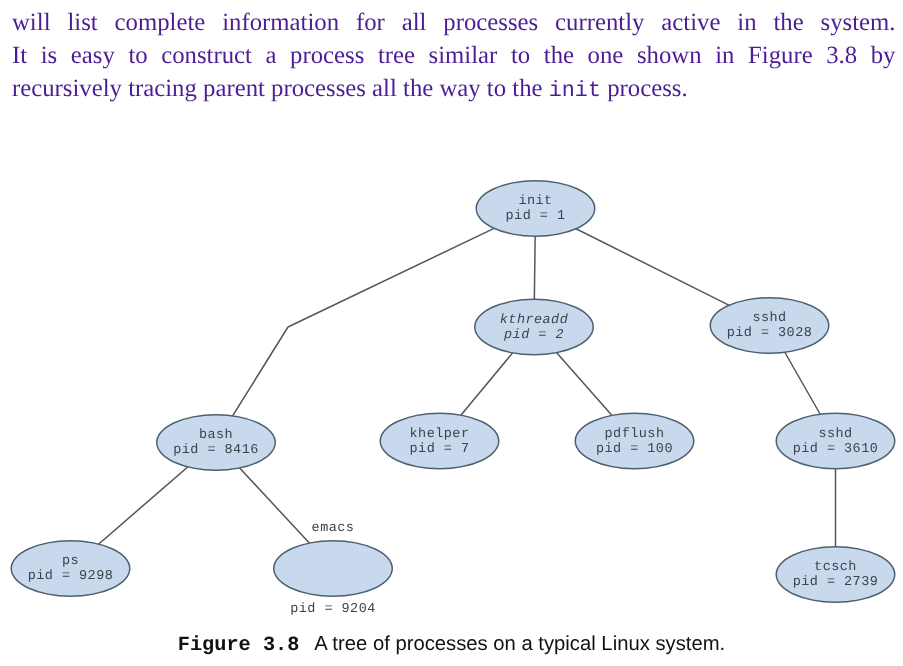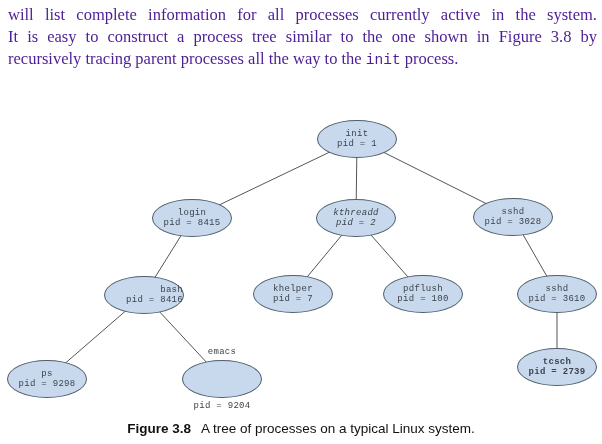--- a/index.html
+++ b/index.html
@@ -79,21 +79,21 @@
     top: 421px;
     width: 602px;
     display: flex;
     justify-content: center;
     align-items: baseline;
     gap: 10px;
     font-family: "Liberation Sans", sans-serif;
     font-size: 13.5px;
     color: #111111;
   }
-  .caption .label { font-weight: bold; }
+  .caption .label { font-weight: bold; font-family: Liberation Mono, monospace; }
 </style>
 </head>
 <body>
 
 <div class="page">
 
   <div class="paragraph">
     <div class="para-line just">will list complete information for all processes currently active in the system.</div>
     <div class="para-line just">It is easy to construct a process tree similar to the one shown in Figure 3.8 by</div>
     <div class="para-line"><span>recursively tracing parent processes all the way to the </span><span class="mono-inline">init</span><span> process.</span></div>
@@ -111,33 +111,29 @@
       <line x1="513" y1="217" x2="557" y2="294"></line>
       <line x1="144" y1="295" x2="47" y2="379"></line>
       <line x1="144" y1="295" x2="222" y2="379"></line>
       <line x1="557" y1="294" x2="557" y2="374"></line>
     </svg>
 
     <div class="node" style="left:317px; top:120px;">
       <span>init</span>
       <span>pid = 1</span>
     </div>
-    <div class="node" style="left:152px; top:199px;">
-      <span>login</span>
-      <span>pid = 8415</span>
-    </div>
     <div class="node" style="left:316px; top:199px;font-style:italic;">
       <span>kthreadd</span>
       <span>pid = 2</span>
     </div>
     <div class="node" style="left:473px; top:198px;">
       <span>sshd</span>
       <span>pid = 3028</span>
     </div>
-    <div class="node" style="left:104px; top:276px;align-items:flex-end;">
+    <div class="node" style="left:104px; top:276px;">
       <span>bash</span>
       <span>pid = 8416</span>
     </div>
     <div class="node" style="left:253px; top:275px;text-align:center;">
       <span>khelper</span>
       <span>pid = 7</span>
     </div>
     <div class="node" style="left:383px; top:275px;">
       <span>pdflush</span>
       <span>pid = 100</span>
@@ -147,21 +143,21 @@
       <span>pid = 3610</span>
     </div>
     <div class="node" style="left:7px; top:360px;">
       <span>ps</span>
       <span>pid = 9298</span>
     </div>
     <div class="node" style="left:182px; top:360px;gap:44px;">
       <span>emacs</span>
       <span>pid = 9204</span>
     </div>
-    <div class="node" style="left:517px; top:348px;font-weight:bold;">
+    <div class="node" style="left:517px; top:364px;">
       <span>tcsch</span>
       <span>pid = 2739</span>
     </div>
   </div>
 
   <div class="caption">
     <span class="label">Figure 3.8</span>
     <span>A tree of processes on a typical Linux system.</span>
   </div>
 

